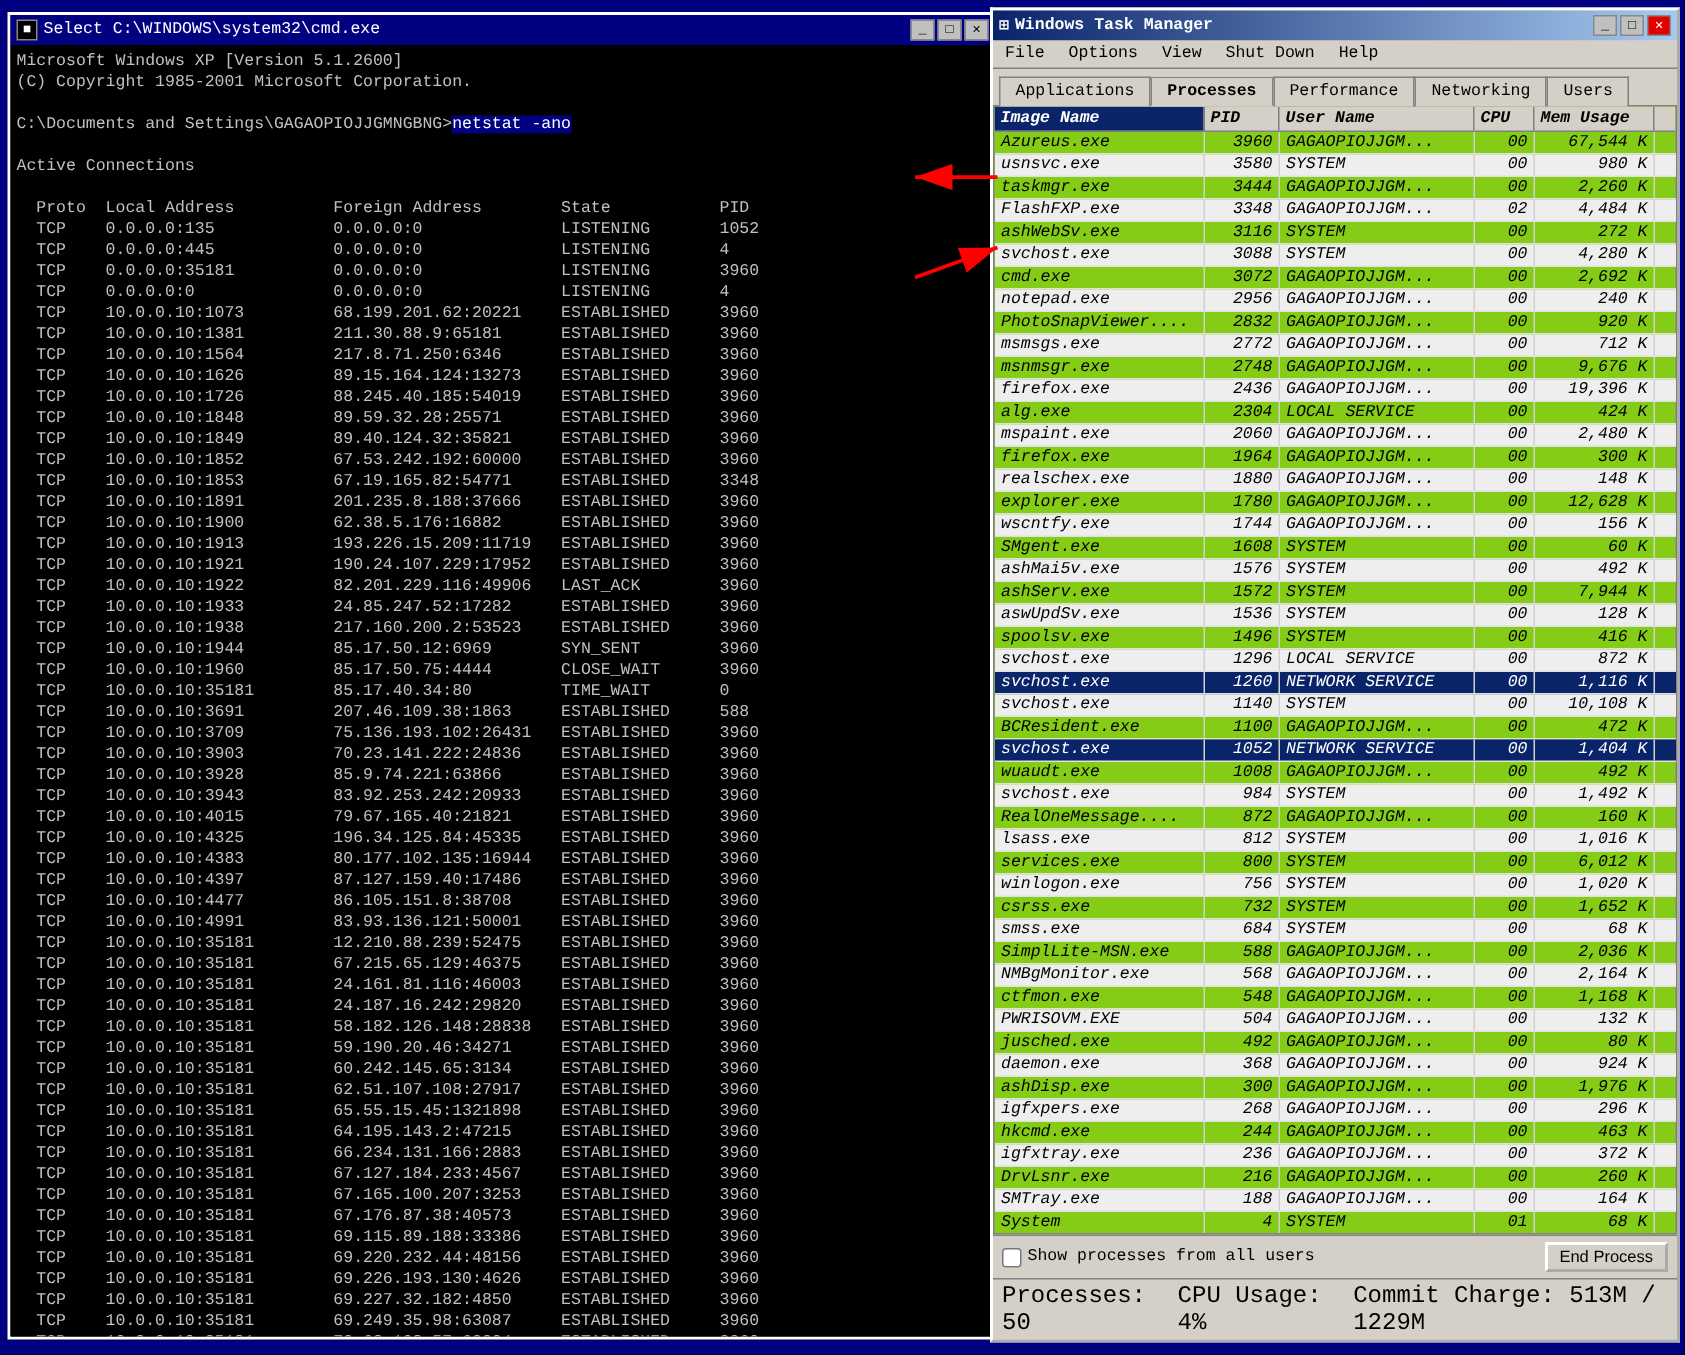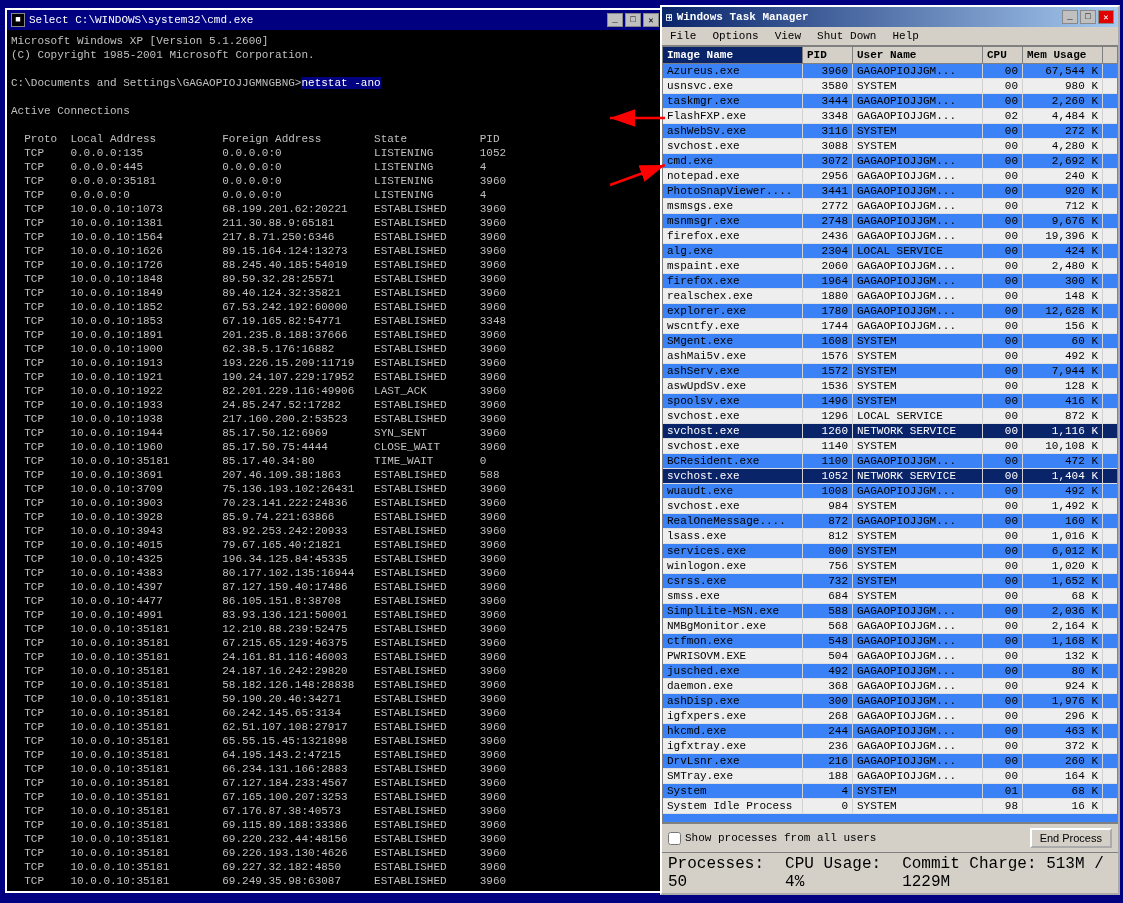--- a/index.html
+++ b/index.html
@@ -130,26 +130,27 @@
       position: relative;
       top: 1px;
     }
     .tm-tab.active {
       background: #d4d0c8;
       border-bottom: 1px solid #d4d0c8;
       z-index: 1;
       font-weight: bold;
     }
     .tm-tab-content {
-      background: #3b82f6;
+      background: #84cc16;
       border: 1px solid #808080;
       flex: 1;
       display: flex;
       flex-direction: column;
       overflow: hidden;
+      font-style: italic;
     }
     .tm-table-header {
       display: grid;
       grid-template-columns: 140px 50px 130px 40px 80px;
       background: #d4d0c8;
       border-bottom: 1px solid #808080;
       flex-shrink: 0;
     }
     .tm-col-header {
       padding: 2px 4px;
@@ -320,20 +321,27 @@
       <div class="tm-ctrl-btn close">✕</div>
     </div>
   </div>
   <div class="tm-menubar">
     <span class="tm-menu-item">File</span>
     <span class="tm-menu-item">Options</span>
     <span class="tm-menu-item">View</span>
     <span class="tm-menu-item">Shut Down</span>
     <span class="tm-menu-item">Help</span>
   </div>
+  <div class="tm-tabs">
+    <div class="tm-tab">Applications</div>
+    <div class="tm-tab active">Processes</div>
+    <div class="tm-tab">Performance</div>
+    <div class="tm-tab">Networking</div>
+    <div class="tm-tab">Users</div>
+  </div>
   <div class="tm-tab-content">
     <div class="tm-table-header">
       <div class="tm-col-header active">Image Name</div>
       <div class="tm-col-header">PID</div>
       <div class="tm-col-header">User Name</div>
       <div class="tm-col-header">CPU</div>
       <div class="tm-col-header">Mem Usage</div>
     </div>
     <div class="tm-table-body" id="tm-table-body">
         <div class="tm-row">
@@ -387,21 +395,21 @@
     </div>
         <div class="tm-row">
       <div class="tm-cell">notepad.exe</div>
       <div class="tm-cell num">2956</div>
       <div class="tm-cell">GAGAOPIOJJGM...</div>
       <div class="tm-cell num">00</div>
       <div class="tm-cell num">240 K</div>
     </div>
         <div class="tm-row">
       <div class="tm-cell">PhotoSnapViewer....</div>
-      <div class="tm-cell num">3441</div>
+      <div class="tm-cell num">2832</div>
       <div class="tm-cell">GAGAOPIOJJGM...</div>
       <div class="tm-cell num">00</div>
       <div class="tm-cell num">920 K</div>
     </div>
         <div class="tm-row">
       <div class="tm-cell">msmsgs.exe</div>
       <div class="tm-cell num">2772</div>
       <div class="tm-cell">GAGAOPIOJJGM...</div>
       <div class="tm-cell num">00</div>
       <div class="tm-cell num">712 K</div>

